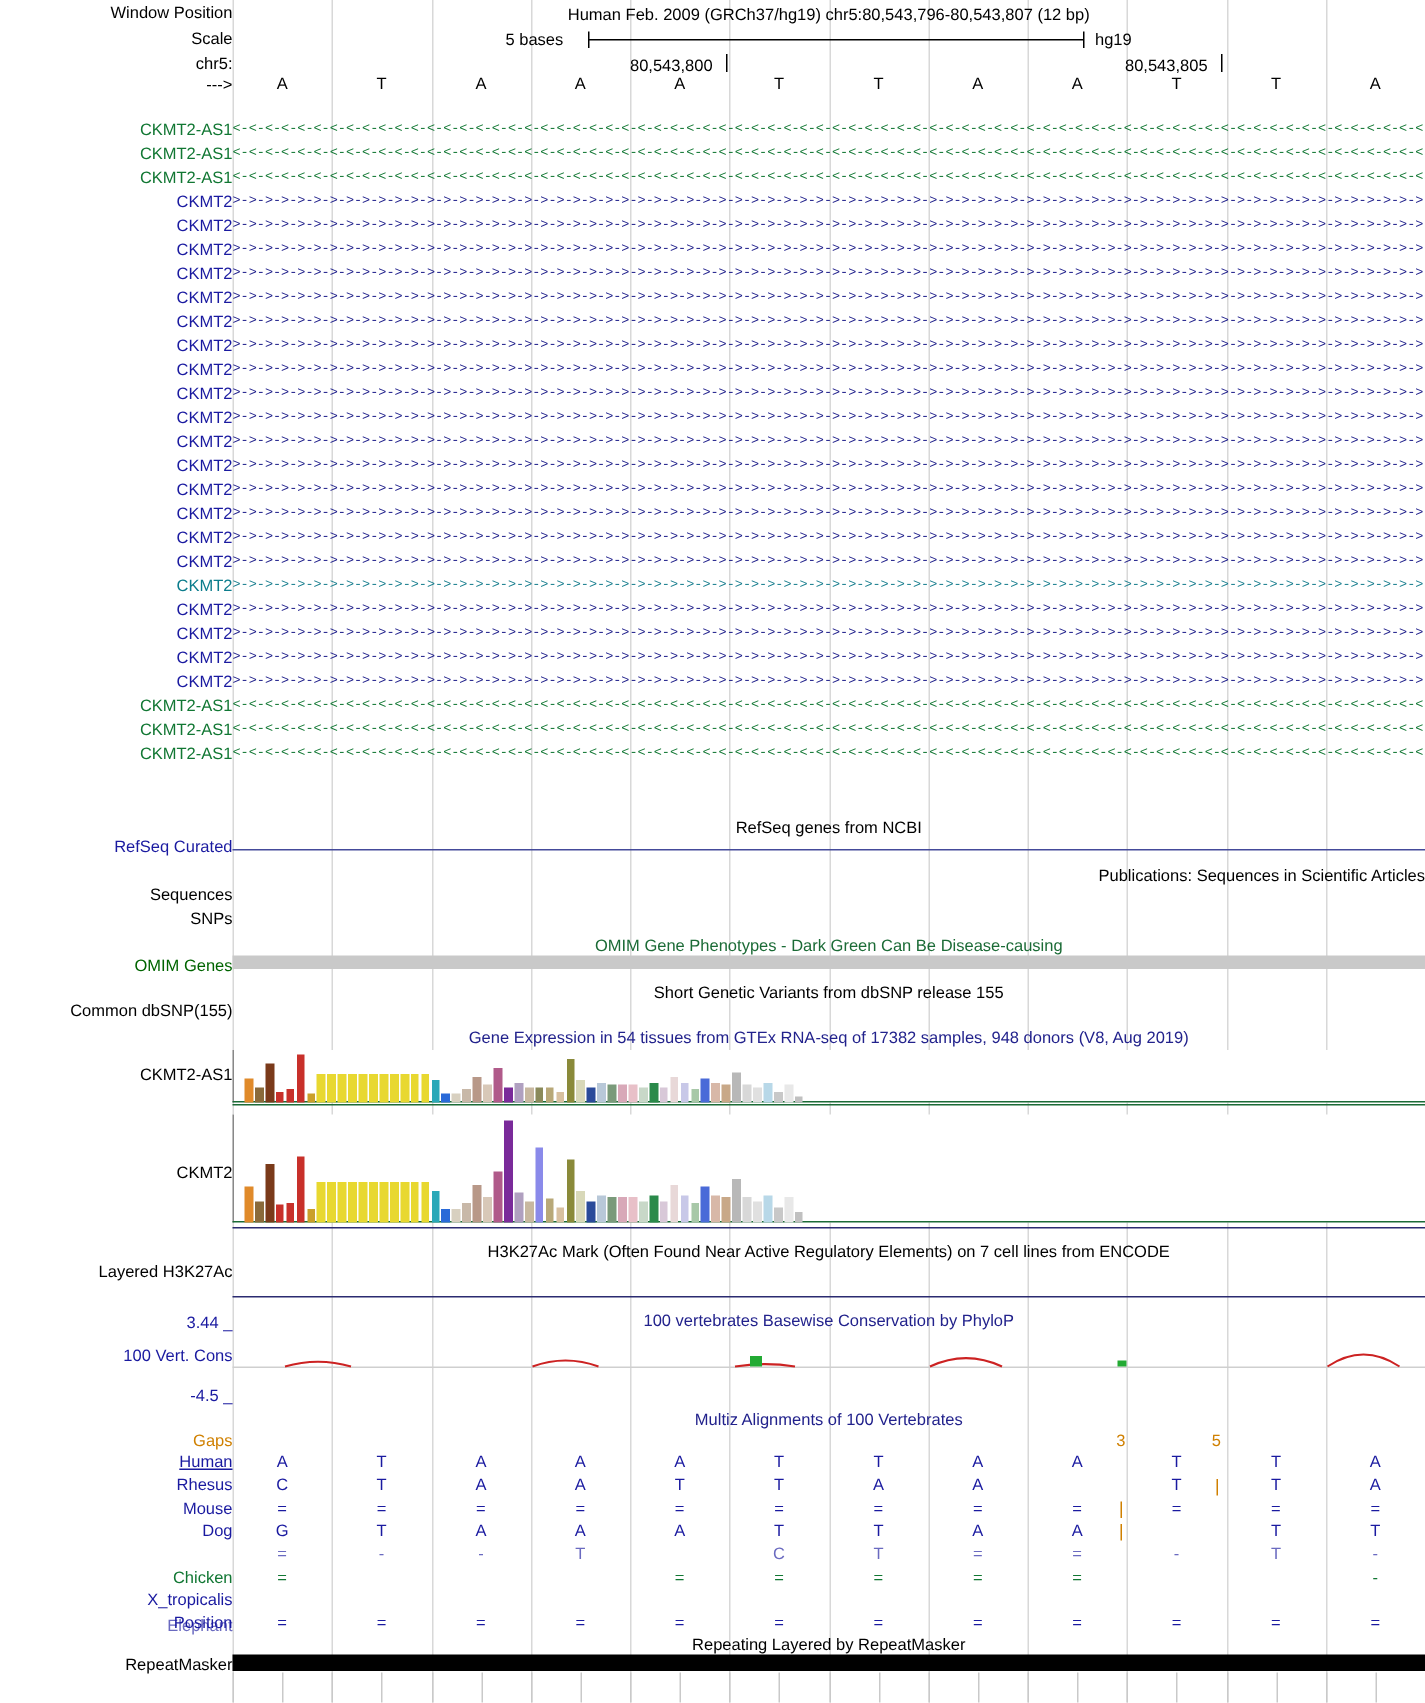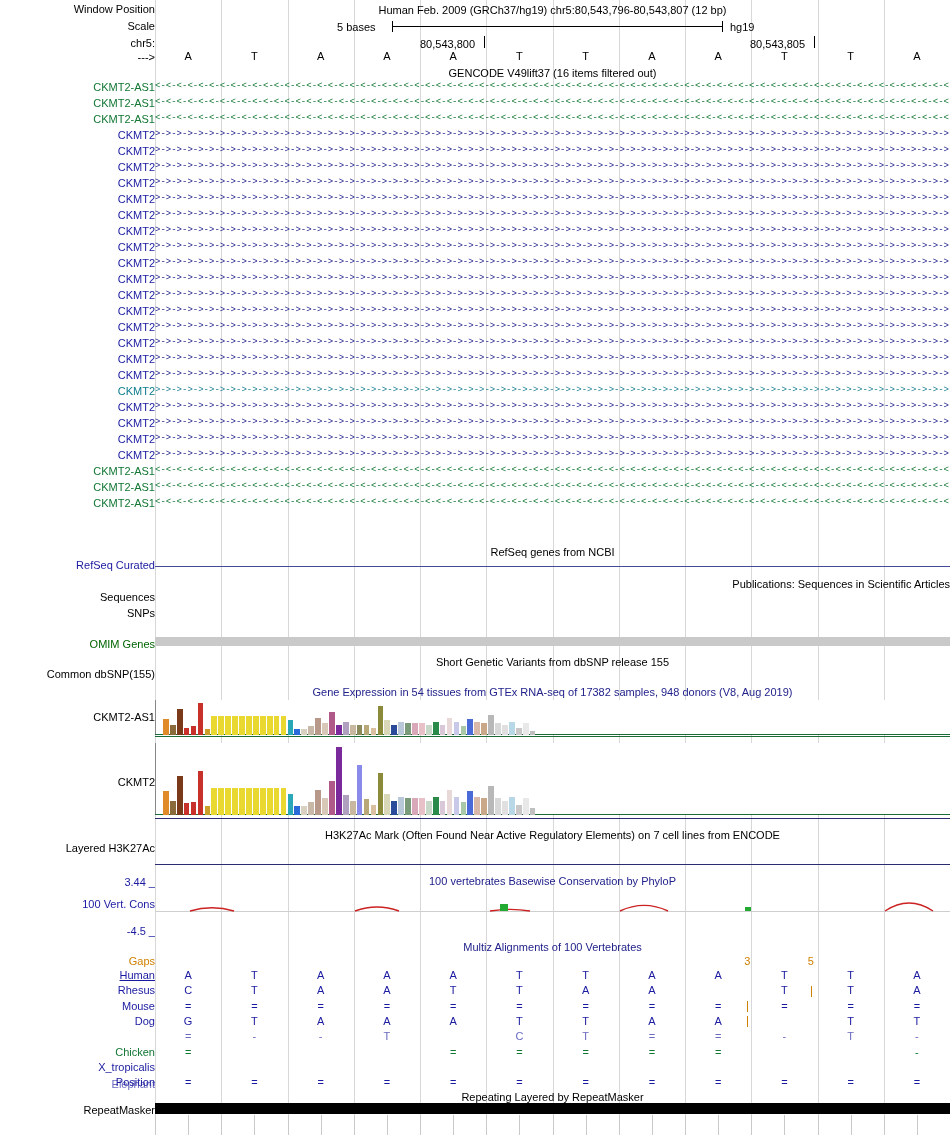--- a/index.html
+++ b/index.html
@@ -151,21 +151,20 @@
       <span style="left: 298.125px;">A</span>
       <span style="left: 364.375px;">T</span>
       <span style="left: 430.625px;">T</span>
       <span style="left: 496.875px;">A</span>
       <span style="left: 563.125px;">A</span>
       <span style="left: 629.375px;">T</span>
       <span style="left: 695.625px;">T</span>
       <span style="left: 761.875px;">A</span>
     </div>
 
-  <div class="centered" style="top:67px;">GENCODE V49lift37 (16 items filtered out)</div>
 
   <div id="gene-rows">
       <div class="lbl green" style="top: 82px;">CKMT2-AS1</div>
       <div class="arrowrow rev" style="top: 81px;">&lt;-&lt;-&lt;-&lt;-&lt;-&lt;-&lt;-&lt;-&lt;-&lt;-&lt;-&lt;-&lt;-&lt;-&lt;-&lt;-&lt;-&lt;-&lt;-&lt;-&lt;-&lt;-&lt;-&lt;-&lt;-&lt;-&lt;-&lt;-&lt;-&lt;-&lt;-&lt;-&lt;-&lt;-&lt;-&lt;-&lt;-&lt;-&lt;-&lt;-&lt;-&lt;-&lt;-&lt;-&lt;-&lt;-&lt;-&lt;-&lt;-&lt;-&lt;-&lt;-&lt;-&lt;-&lt;-&lt;-&lt;-&lt;-&lt;-&lt;-&lt;-&lt;-&lt;-&lt;-&lt;-&lt;-&lt;-&lt;-&lt;-&lt;-&lt;-&lt;-&lt;-&lt;-&lt;-&lt;-&lt;-&lt;-&lt;-&lt;-&lt;-&lt;-&lt;-&lt;-&lt;-&lt;-&lt;-&lt;-&lt;-&lt;-&lt;-&lt;-&lt;-&lt;-&lt;-&lt;-&lt;-&lt;-&lt;-&lt;-</div>
       <div class="lbl green" style="top: 98px;">CKMT2-AS1</div>
       <div class="arrowrow rev" style="top: 97px;">&lt;-&lt;-&lt;-&lt;-&lt;-&lt;-&lt;-&lt;-&lt;-&lt;-&lt;-&lt;-&lt;-&lt;-&lt;-&lt;-&lt;-&lt;-&lt;-&lt;-&lt;-&lt;-&lt;-&lt;-&lt;-&lt;-&lt;-&lt;-&lt;-&lt;-&lt;-&lt;-&lt;-&lt;-&lt;-&lt;-&lt;-&lt;-&lt;-&lt;-&lt;-&lt;-&lt;-&lt;-&lt;-&lt;-&lt;-&lt;-&lt;-&lt;-&lt;-&lt;-&lt;-&lt;-&lt;-&lt;-&lt;-&lt;-&lt;-&lt;-&lt;-&lt;-&lt;-&lt;-&lt;-&lt;-&lt;-&lt;-&lt;-&lt;-&lt;-&lt;-&lt;-&lt;-&lt;-&lt;-&lt;-&lt;-&lt;-&lt;-&lt;-&lt;-&lt;-&lt;-&lt;-&lt;-&lt;-&lt;-&lt;-&lt;-&lt;-&lt;-&lt;-&lt;-&lt;-&lt;-&lt;-&lt;-&lt;-&lt;-</div>
       <div class="lbl green" style="top: 114px;">CKMT2-AS1</div>
       <div class="arrowrow rev" style="top: 113px;">&lt;-&lt;-&lt;-&lt;-&lt;-&lt;-&lt;-&lt;-&lt;-&lt;-&lt;-&lt;-&lt;-&lt;-&lt;-&lt;-&lt;-&lt;-&lt;-&lt;-&lt;-&lt;-&lt;-&lt;-&lt;-&lt;-&lt;-&lt;-&lt;-&lt;-&lt;-&lt;-&lt;-&lt;-&lt;-&lt;-&lt;-&lt;-&lt;-&lt;-&lt;-&lt;-&lt;-&lt;-&lt;-&lt;-&lt;-&lt;-&lt;-&lt;-&lt;-&lt;-&lt;-&lt;-&lt;-&lt;-&lt;-&lt;-&lt;-&lt;-&lt;-&lt;-&lt;-&lt;-&lt;-&lt;-&lt;-&lt;-&lt;-&lt;-&lt;-&lt;-&lt;-&lt;-&lt;-&lt;-&lt;-&lt;-&lt;-&lt;-&lt;-&lt;-&lt;-&lt;-&lt;-&lt;-&lt;-&lt;-&lt;-&lt;-&lt;-&lt;-&lt;-&lt;-&lt;-&lt;-&lt;-&lt;-&lt;-&lt;-</div>
       <div class="lbl blue" style="top: 130px;">CKMT2</div>
       <div class="arrowrow fwd" style="top: 129px;">&gt;-&gt;-&gt;-&gt;-&gt;-&gt;-&gt;-&gt;-&gt;-&gt;-&gt;-&gt;-&gt;-&gt;-&gt;-&gt;-&gt;-&gt;-&gt;-&gt;-&gt;-&gt;-&gt;-&gt;-&gt;-&gt;-&gt;-&gt;-&gt;-&gt;-&gt;-&gt;-&gt;-&gt;-&gt;-&gt;-&gt;-&gt;-&gt;-&gt;-&gt;-&gt;-&gt;-&gt;-&gt;-&gt;-&gt;-&gt;-&gt;-&gt;-&gt;-&gt;-&gt;-&gt;-&gt;-&gt;-&gt;-&gt;-&gt;-&gt;-&gt;-&gt;-&gt;-&gt;-&gt;-&gt;-&gt;-&gt;-&gt;-&gt;-&gt;-&gt;-&gt;-&gt;-&gt;-&gt;-&gt;-&gt;-&gt;-&gt;-&gt;-&gt;-&gt;-&gt;-&gt;-&gt;-&gt;-&gt;-&gt;-&gt;-&gt;-&gt;-&gt;-&gt;-&gt;-&gt;-&gt;-&gt;-&gt;-&gt;-</div>
@@ -218,20 +217,21 @@
     </div>
 
   <div class="centered" style="top:546px;">RefSeq genes from NCBI</div>
   <div class="lbl blue" style="top:560px;">RefSeq Curated</div>
   <div class="hline" style="top:566px;"></div>
 
   <div class="centered" style="top:578px;text-align:right;">Publications: Sequences in Scientific Articles</div>
   <div class="lbl black" style="top:592px;">Sequences</div>
   <div class="lbl black" style="top:608px;">SNPs</div>
 
+  <div class="centered green" style="top:625px;">OMIM Gene Phenotypes - Dark Green Can Be Disease-causing</div>
   <div class="lbl dkgreen" style="top:639px;">OMIM Genes</div>
   <div class="omimbar" style="top:637px; width:795px;"></div>
 
   <div class="centered" style="top:656px;">Short Genetic Variants from dbSNP release 155</div>
   <div class="lbl black" style="top:669px;">Common dbSNP(155)</div>
 
   <div class="centered blue" style="top:686px;">Gene Expression in 54 tissues from GTEx RNA-seq of 17382 samples, 948 donors (V8, Aug 2019)</div>
   <div class="lbl black" style="top:712px;">CKMT2-AS1</div>
   <div class="gtex" id="gtex-chart-1" style="top:700px; height:35px;">
     <div class="frame"></div>

